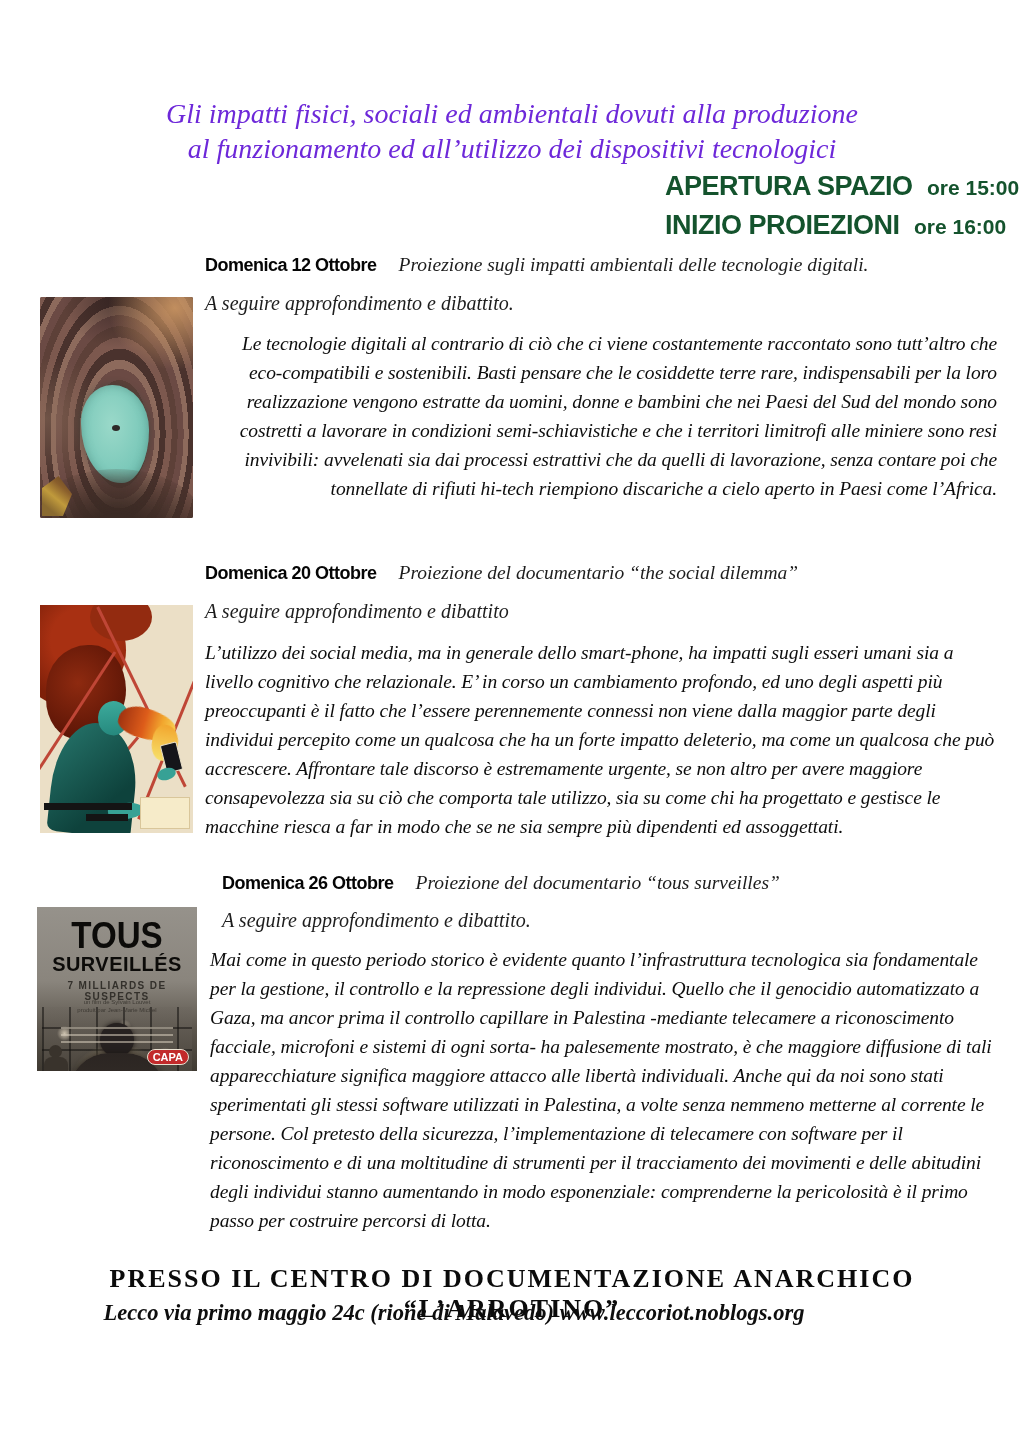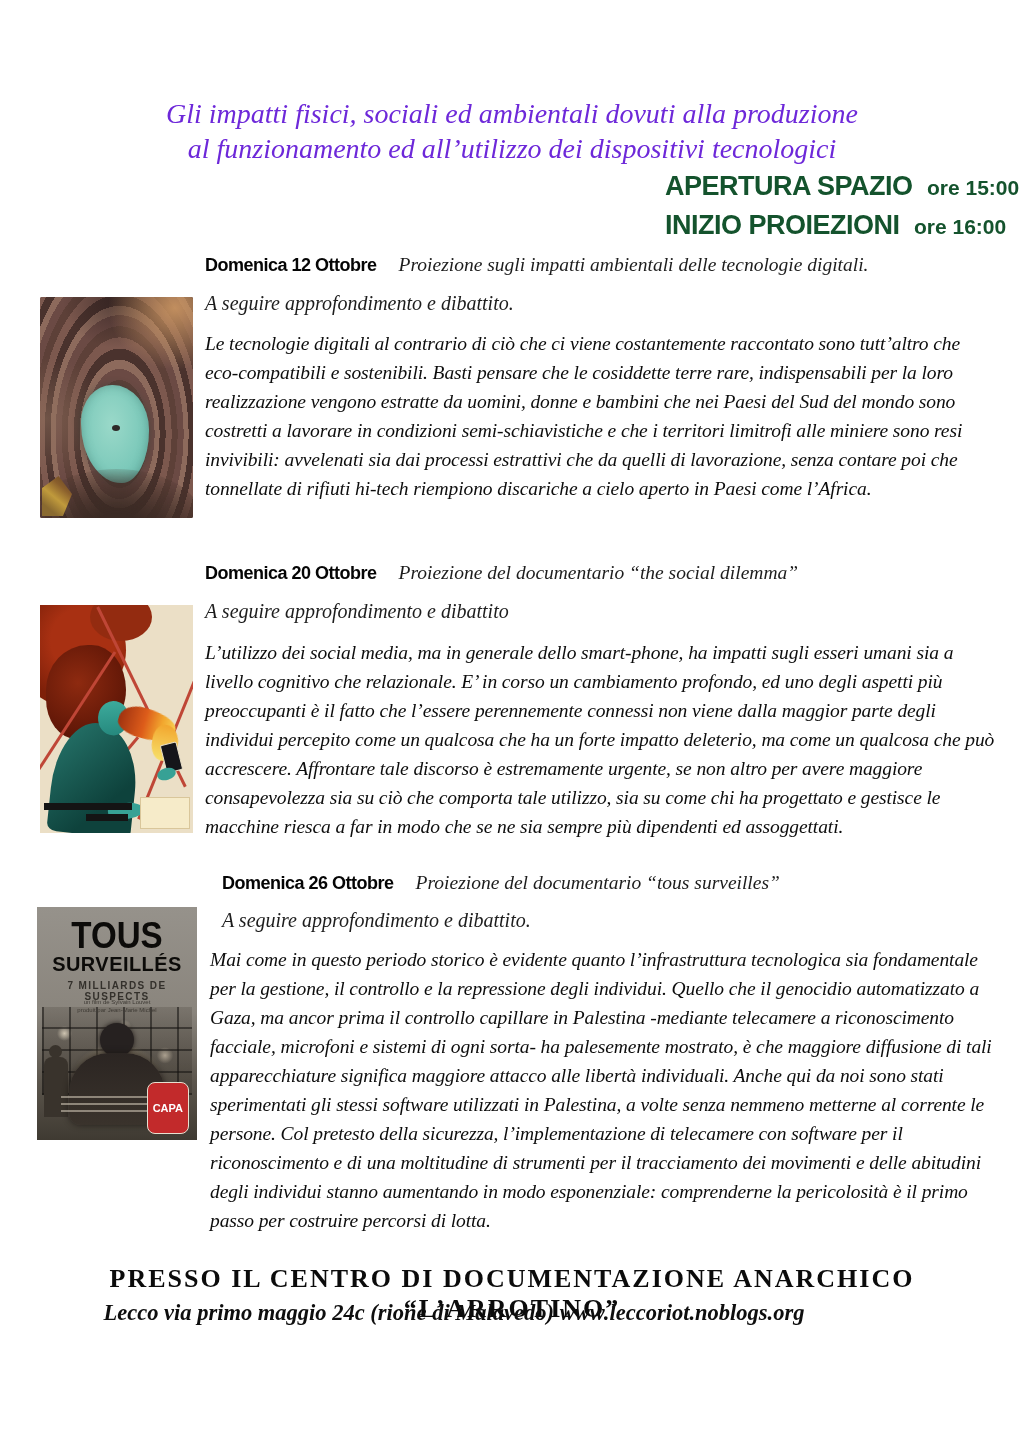--- a/index.html
+++ b/index.html
@@ -22,21 +22,21 @@
   
   .sess-head{position:absolute;white-space:nowrap;}
   .sess-date{font-family:"Liberation Sans",sans-serif;font-weight:700;font-size:18px;
              letter-spacing:-.5px;color:#050505;}
   .sess-desc{font-style:italic;font-size:19.5px;margin-left:18px;color:#1d1d1d;}
   .h1{left:205px;top:254px;} .h2{left:205px;top:562px;} .h3{left:222px;top:872px;}
   .follow{position:absolute;font-style:italic;font-size:20px;color:#1d1d1d;}
   .f1{left:205px;top:292px;} .f2{left:205px;top:600px;} .f3{left:222px;top:909px;}
   .body-par{position:absolute;font-style:italic;font-size:19.5px;line-height:29px;
             letter-spacing:-.1px;color:#0d0d0d;}
-  .b1{left:205px;top:329px;width:792px;}
+  .b1{left:205px;top:329px;width:792px;text-align:right;}
   .b2{left:205px;top:638px;width:792px;}
   .b3{left:210px;top:945px;width:788px;}
 
   
   .poster{position:absolute;overflow:hidden;}
 
   
   .mine{left:40px;top:297px;width:153px;height:221px;border-radius:2px;background:#6b4a44;}
   .mine-terraces{position:absolute;inset:0;background:
     radial-gradient(ellipse 70% 45% at 88% 5%, rgba(198,146,96,.95), rgba(198,146,96,0) 62%),
@@ -89,21 +89,21 @@
   .sd-hand{position:absolute;left:117px;top:163px;width:19px;height:12px;background:#37a195;
     border-radius:50%;transform:rotate(-16deg);}
   .sd-hand2{position:absolute;left:68px;top:198px;width:36px;height:16px;background:#37a195;
     border-radius:40% 60% 50% 50%;transform:rotate(-8deg);}
   .sd-bar{position:absolute;background:#141414;height:7px;}
   .bar1{left:4px;bottom:23px;width:88px;}
   .bar2{left:46px;bottom:12px;width:42px;}
   .sd-note{position:absolute;right:3px;bottom:4px;width:48px;height:30px;background:#f6ebc9;border:1px solid #d9c69a;}
 
   
-  .ts{left:37px;top:907px;width:160px;height:233px;
+  .ts{left:37px;top:907px;width:160px;height:164px;
       background:linear-gradient(#96928b 0%,#8a857d 45%,#5b554c 75%,#3f3a32 100%);}
   .ts-monitors{position:absolute;left:5px;right:5px;top:100px;height:88px;background:
     repeating-linear-gradient(90deg, rgba(20,18,16,.55) 0 2px, rgba(0,0,0,0) 2px 27px),
     repeating-linear-gradient(0deg, rgba(20,18,16,.55) 0 2px, rgba(0,0,0,0) 2px 22px),
     radial-gradient(circle 10px at 15% 30%, rgba(240,228,205,.75), transparent 75%),
     radial-gradient(circle 9px at 55% 22%, rgba(240,228,205,.6), transparent 75%),
     radial-gradient(circle 11px at 82% 55%, rgba(235,220,195,.55), transparent 75%),
     radial-gradient(circle 8px at 30% 72%, rgba(220,205,180,.5), transparent 75%),
     linear-gradient(rgba(110,104,96,.6), rgba(70,64,56,.8));}
   .ts-glow{position:absolute;left:50%;top:136px;width:92px;height:72px;transform:translateX(-50%);
@@ -120,21 +120,21 @@
   .ts-t1{font-size:36px;line-height:34px;transform:scaleX(.92);}
   .ts-t2{font-size:21px;line-height:21px;letter-spacing:.5px;transform:scaleX(.95);}
   .ts-sub{position:absolute;left:0;top:73px;width:100%;text-align:center;
     font-family:"Liberation Sans",sans-serif;font-weight:700;font-size:10px;letter-spacing:1.4px;color:#33302b;}
   .ts-credits{position:absolute;left:0;top:91px;width:100%;text-align:center;
     font-family:"Liberation Sans",sans-serif;font-size:6px;line-height:8px;color:#3e3a34;}
   .ts-quote{position:absolute;left:15%;bottom:27px;width:70%;height:17px;
     background:repeating-linear-gradient(rgba(215,205,188,.55) 0 2px, transparent 2px 7px);}
   .ts-capa{position:absolute;right:8px;bottom:6px;background:#c22a2b;color:#fff;
     font-family:"Liberation Sans",sans-serif;font-weight:700;font-size:11px;
-    padding:19px 5px;border-radius:8px;border:1px solid #e8e0d0;}
+    padding:1px 5px;border-radius:8px;border:1px solid #e8e0d0;}
 
   
   .venue{position:absolute;left:0;top:1264px;width:100%;text-align:center;
     font-weight:700;font-size:26px;letter-spacing:2px;color:#0b0b0b;}
   .address{position:absolute;left:0;top:1300px;width:100%;text-align:center;
     font-style:italic;font-weight:700;font-size:22.5px;transform:translateX(-58px);color:#0e0e0e;}
   .curator{position:absolute;right:42px;top:1336px;font-style:italic;font-size:21px;color:#1c1c1c;}
   .info{position:absolute;right:38px;top:1366px;font-size:22px;white-space:nowrap;}
   .info .lbl{font-style:italic;font-weight:700;letter-spacing:.5px;}
   .info .url{font-style:italic;margin-left:7px;}

